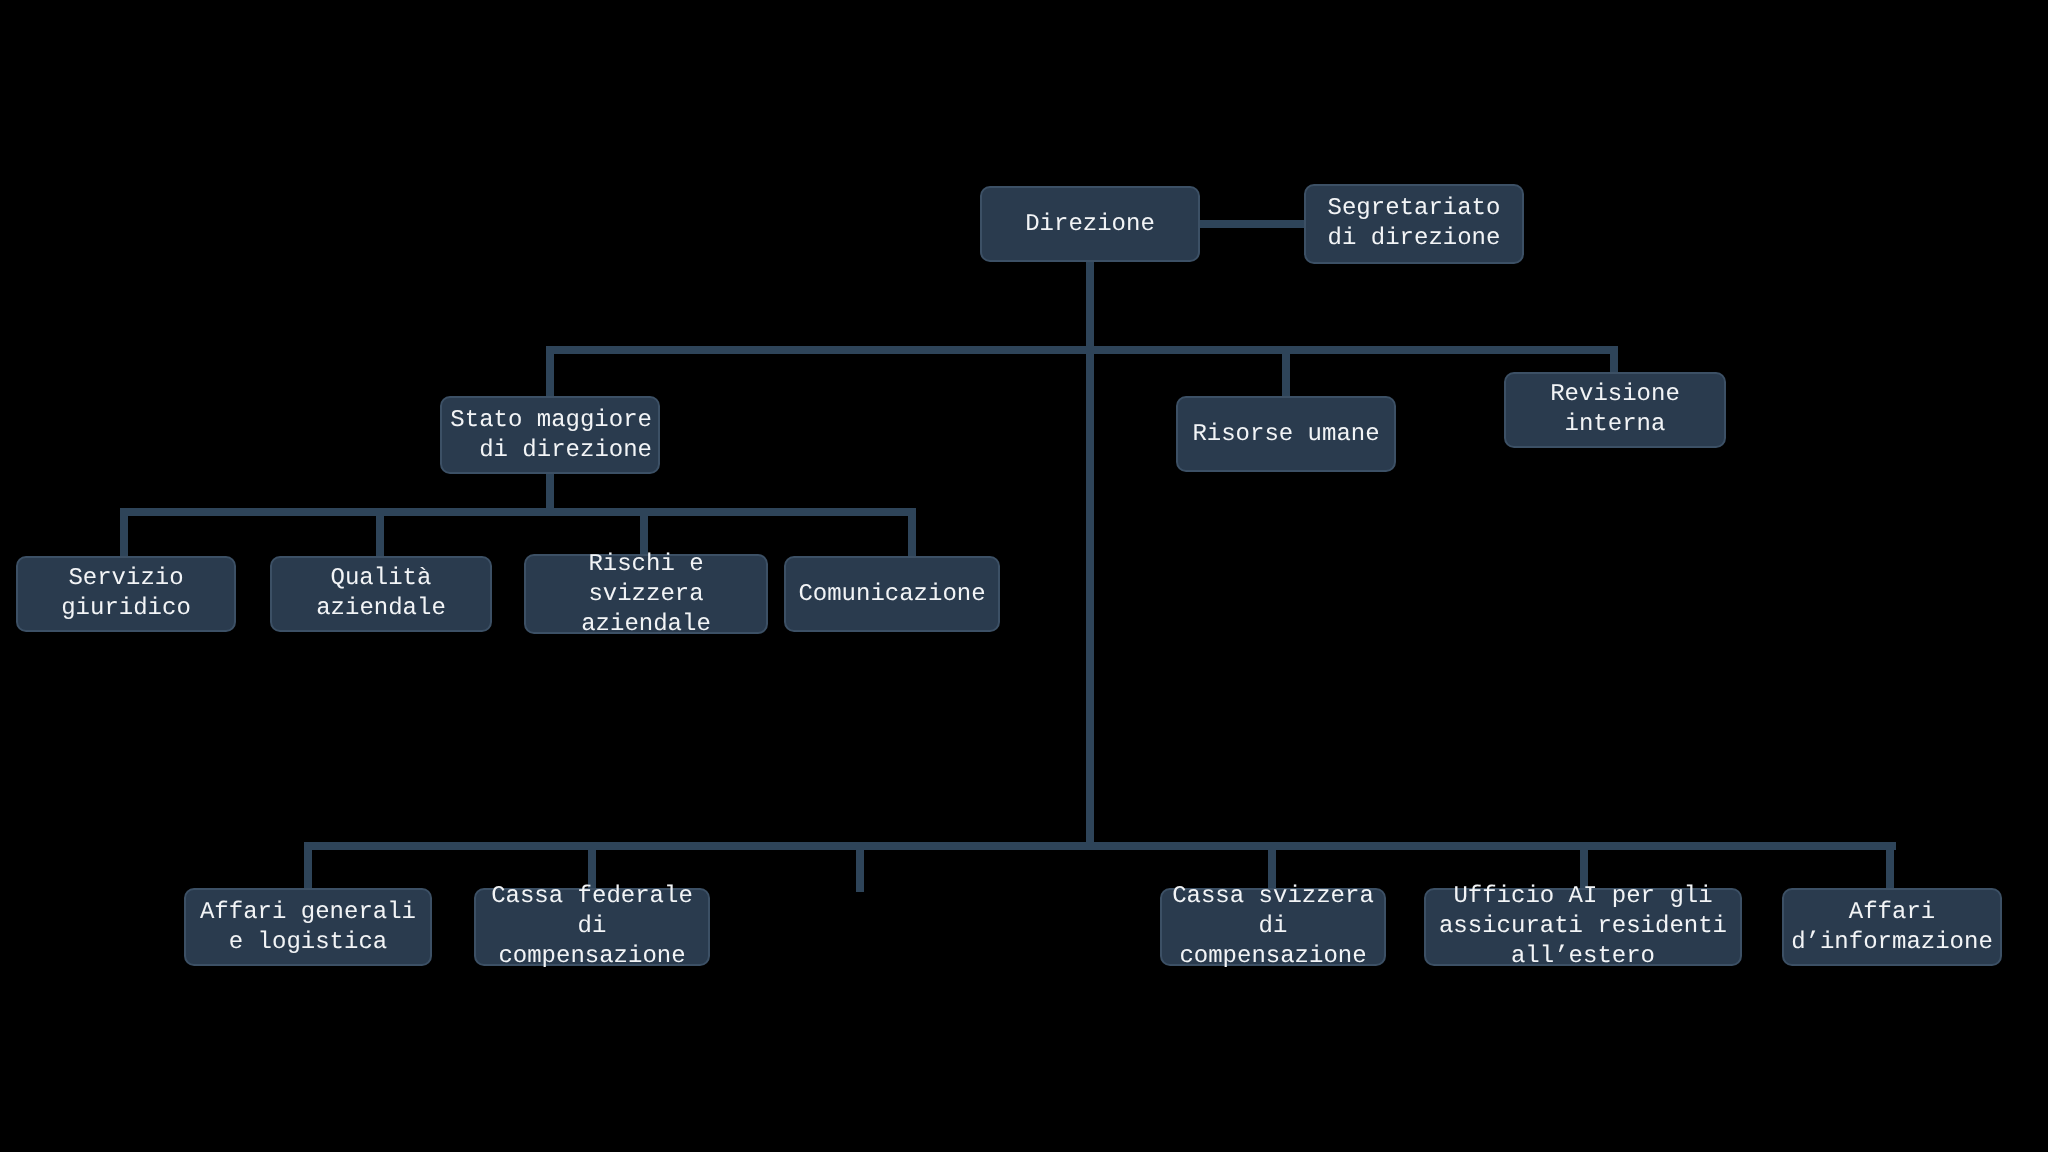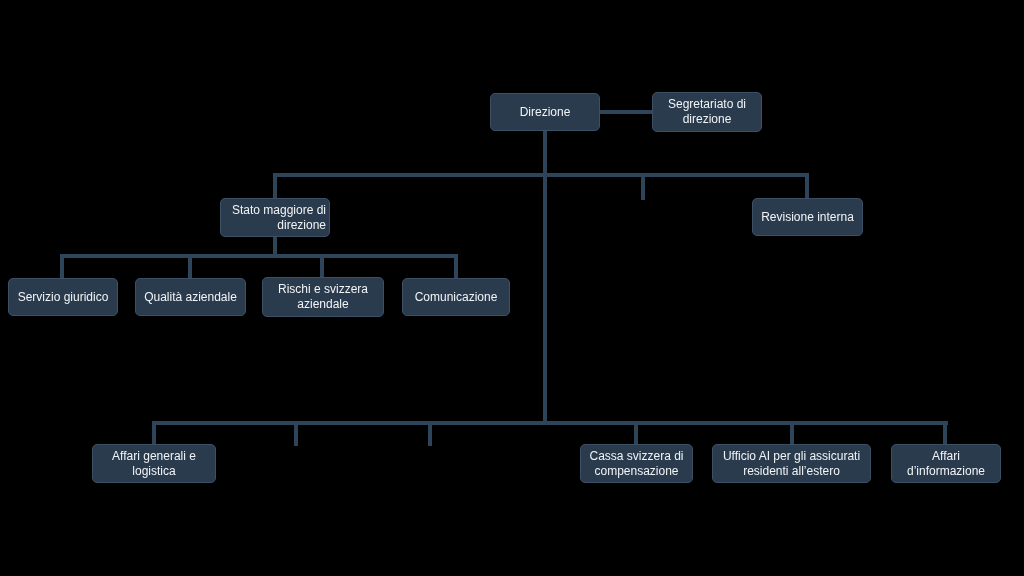--- a/index.html
+++ b/index.html
@@ -1,21 +1,21 @@
 <!DOCTYPE html>
 <html><head>
 <meta charset="utf-8">
 <style>
   html,body{margin:0;padding:0;}
   body{
     width:1024px;height:576px;overflow:hidden;
     background:#000000;
     font-family:"Liberation Sans", sans-serif;
   }
-  .stage{position:relative;width:1020px;height:576px;background:#000000;}
+  .stage{position:relative;width:1020px;height:576px;background:#000000;font-family:Liberation Mono, monospace;}
   .node{
     position:absolute;
     box-sizing:border-box;
     background:#2A3B4E;
     border:1px solid #3C5065;
     border-radius:5px;
     color:#F2F4F6;
     font-size:12px;
     line-height:15px;
     text-align:center;
@@ -51,25 +51,27 @@
   <div class="c" style="left:294px;top:423px;width:4px;height:23px;"></div>
   <div class="c" style="left:428px;top:423px;width:4px;height:23px;"></div>
   <div class="c" style="left:634px;top:423px;width:4px;height:23px;"></div>
   <div class="c" style="left:790px;top:423px;width:4px;height:23px;"></div>
   <div class="c" style="left:943px;top:423px;width:4px;height:23px;"></div>
 
   <div class="node" style="left:490px;top:93px;width:110px;height:38px;">Direzione</div>
   <div class="node" style="left:652px;top:92px;width:110px;height:40px;">Segretariato di direzione</div>
 
   <div class="node" style="left:220px;top:198px;width:110px;height:39px;text-align:right;">Stato maggiore di direzione</div>
-  <div class="node" style="left:752px;top:198px;width:111px;height:38px;">Revisione interna</div>
+  <div class="node" style="left:588px;top:198px;width:110px;height:38px;">Risorse umane</div>
+  <div class="node" style="left:752px;top:186px;width:111px;height:38px;">Revisione interna</div>
 
   <div class="node" style="left:8px;top:278px;width:110px;height:38px;">Servizio giuridico</div>
   <div class="node" style="left:135px;top:278px;width:111px;height:38px;">Qualità aziendale</div>
   <div class="node" style="left:262px;top:277px;width:122px;height:40px;">Rischi e svizzera aziendale</div>
-  <div class="node" style="left:402px;top:278px;width:108px;height:38px;">Comunicazione</div>
+  <div class="node" style="left:392px;top:278px;width:108px;height:38px;">Comunicazione</div>
 
   <div class="node" style="left:92px;top:444px;width:124px;height:39px;">Affari generali e logistica</div>
+  <div class="node" style="left:237px;top:444px;width:118px;height:39px;">Cassa federale di compensazione</div>
   <div class="node" style="left:580px;top:444px;width:113px;height:39px;text-align:center;">Cassa svizzera di compensazione</div>
   <div class="node" style="left:712px;top:444px;width:159px;height:39px;">Ufficio AI per gli assicurati residenti all’estero</div>
   <div class="node" style="left:891px;top:444px;width:110px;height:39px;">Affari d’informazione</div>
 
 </div>
 
 </body></html>

